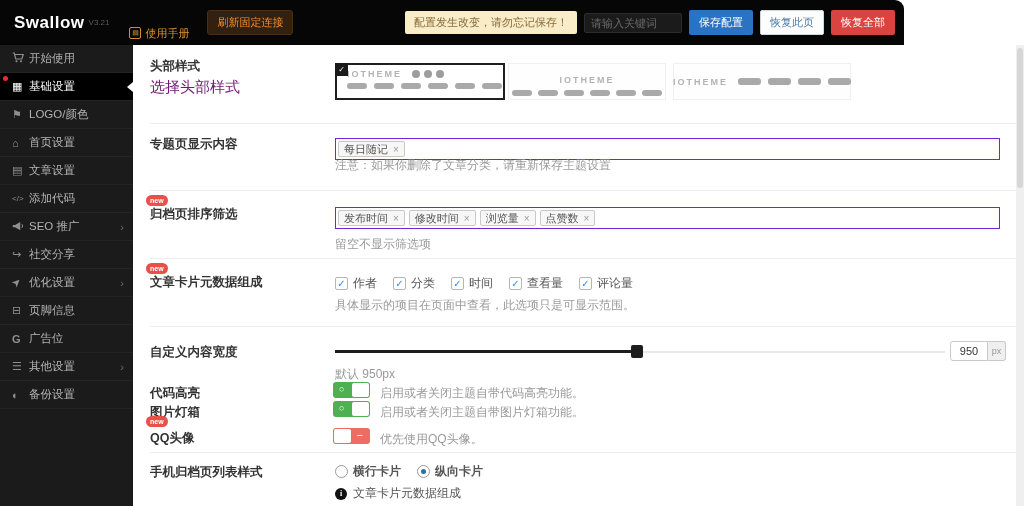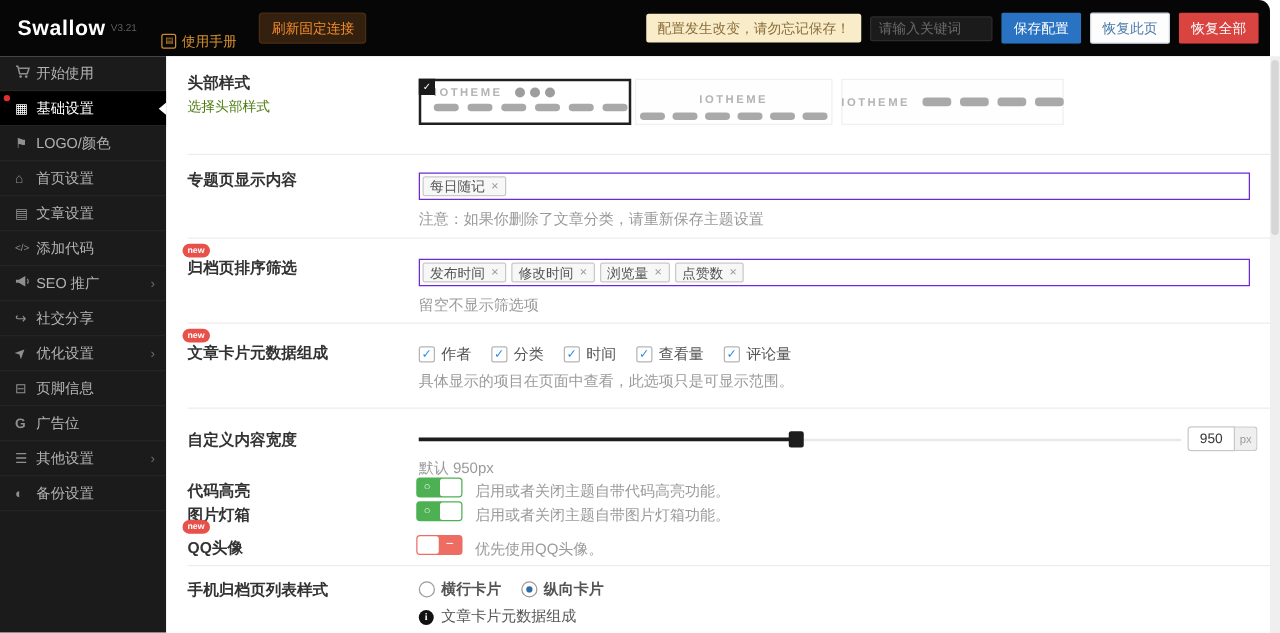--- a/index.html
+++ b/index.html
@@ -1,19 +1,19 @@
 <!DOCTYPE html>
 <html><head>
 <meta charset="utf-8">
 <style>
   * { margin:0; padding:0; box-sizing:border-box; }
   html,body { width:1024px; height:506px; background:#fff; font-family:"Liberation Sans","DejaVu Sans",sans-serif; overflow:hidden; }
 
   
-  #topbar { position:absolute; left:0; top:0; width:1016px; height:45px; background:#060606; border-radius:0 9px 0 0; display:flex; align-items:center; padding:0 9px 0 14px; }
+  #topbar { position:absolute; left:0; top:0; width:904px; height:45px; background:#060606; border-radius:0 9px 0 0; display:flex; align-items:center; padding:0 9px 0 14px; }
   .brand { color:#fff; font-size:17px; font-weight:bold; letter-spacing:.5px; }
   .brand-ver { color:#5e5e5e; font-size:8px; margin-left:4px; }
   .manual { display:flex; align-items:center; margin-left:20px; cursor:pointer;margin-top:21px; }
   .manual-ico { width:12px; height:12px; border:1px solid #d08c2e; border-radius:2px; color:#d08c2e; font-size:7px; line-height:10px; text-align:center; margin-right:4px; }
   .manual-txt { color:#d8932f; font-size:11px; }
   .btn-refresh { margin-left:18px; background:#33200e; color:#f58b2c; font-size:11px; padding:4px 9px; border:1px solid #4a2d12; border-radius:3px; cursor:pointer; }
   .topbar-right { margin-left:auto; display:flex; align-items:center; gap:7px; }
   .notice { background:#f8ecc9; color:#8a6d3b; font-size:11px; padding:4px 9px; border-radius:2px; }
   .search { width:98px; height:20px; background:#1b1b1b; border:1px solid #2c2c2c; border-radius:2px; color:#bbb; font-size:11px; padding:0 6px; outline:none; }
   .search::placeholder { color:#6a6a6a; }
@@ -29,21 +29,21 @@
   .side-item .chev { position:absolute; right:9px; color:#6e6e6e; font-size:11px; }
   .side-item.active { background:#000; color:#fff; }
   .side-item.active .ico { color:#fff; }
   .red-dot { position:absolute; left:3px; top:3px; width:5px; height:5px; background:#e03131; border-radius:50%; }
   .active-arrow { position:absolute; right:0; top:50%; margin-top:-5px; width:0; height:0; border-top:5px solid transparent; border-bottom:5px solid transparent; border-right:6px solid #fff; }
   .rot { display:inline-block; transform:rotate(-45deg); }
 
   
   #content { position:absolute; left:133px; top:45px; width:883px; height:461px; background:#fff; }
   .lbl { position:absolute; font-size:12.5px; font-weight:bold; color:#333; }
-  .sub { position:absolute; font-size:11px; color:#4d7c0f; }
+  .sub { position:absolute; font-size:15px; color:#701a75; }
   .note { position:absolute; font-size:12px; color:#9a9a9a; }
   .divider { position:absolute; left:17px; right:0; height:1px; background:#ededed; }
   .newbadge { position:absolute; background:#e8504a; color:#fff; font-size:7px; line-height:1; padding:2px 4px 2px; border-radius:6px; font-weight:bold; }
 
   
   .hcard { position:absolute; top:18px; height:37px; background:#fefefe; border:1px solid #f0f0f0; }
   .hcard.sel { border:2px solid #1f1f1f; background:#fff; }
   .hcard .chk { position:absolute; left:-2px; top:-2px; width:13px; height:13px; background:#1a1a1a; color:#fff; font-size:8px; line-height:13px; text-align:center; }
   .iobrand { font-size:9px; font-weight:bold; color:#b3b3b3; letter-spacing:2px; }
   .dot3 { display:inline-flex; gap:4px; margin-left:10px; }
@@ -233,21 +233,21 @@
 
   <div class="divider" style="top:78px;"></div>
 
   <div class="lbl" style="left:17px; top:91px;">专题页显示内容</div>
   <div class="tagbox" style="top:93px;">
     <span class="tag">
       <span>每日随记</span>
       <span class="x">×</span>
     </span>
   </div>
-  <div class="note" style="left:202px; top:122px;">注意：如果你删除了文章分类，请重新保存主题设置</div>
+  <div class="note" style="left:202px; top:112px;">注意：如果你删除了文章分类，请重新保存主题设置</div>
 
   <div class="divider" style="top:145px;"></div>
 
   <span class="newbadge" style="left:13px; top:150px;">new</span>
   <div class="lbl" style="left:17px; top:161px;">归档页排序筛选</div>
   <div class="tagbox" style="top:162px;">
     <span class="tag">
       <span>发布时间</span>
       <span class="x">×</span>
     </span>

